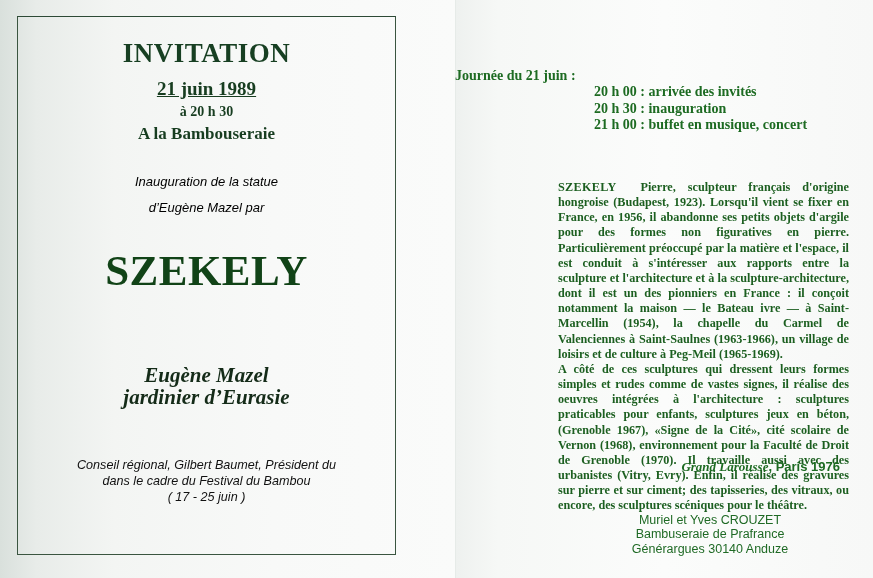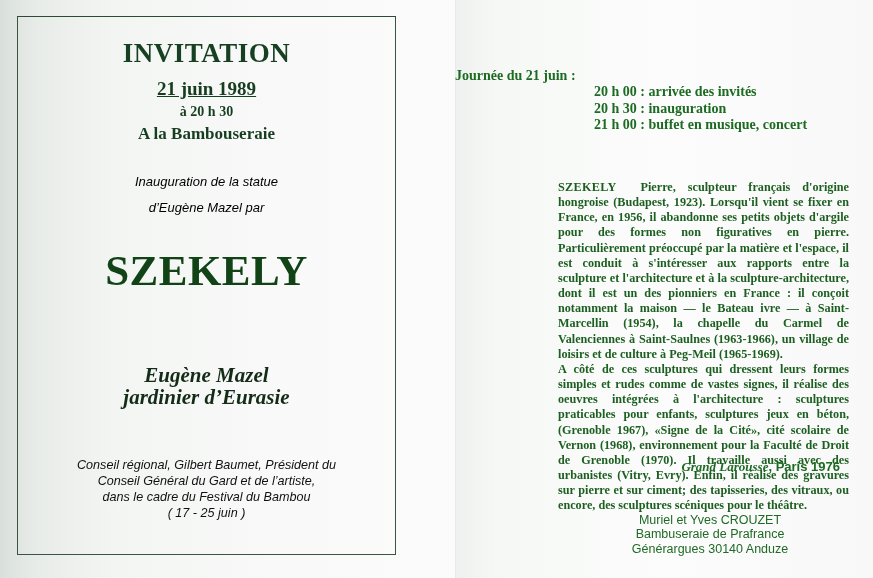--- a/index.html
+++ b/index.html
@@ -78,21 +78,20 @@
 <div class="center inv-sub inv-sub1">Inauguration de la statue</div>
 <div class="center inv-sub inv-sub2">d’Eugène Mazel par</div>
 
 <div class="center artist">SZEKELY</div>
 
 <div class="center mazel mazel1">Eugène Mazel</div>
 <div class="center mazel mazel2">jardinier d’Eurasie</div>
 
 <div class="center presence">
   <div>Conseil régional, Gilbert Baumet, Président du</div>
-  <div>Conseil Général du Gard et de l’artiste,</div>
   <div>dans le cadre du Festival du Bambou</div>
   <div>( 17 - 25 juin )</div>
 </div>
 
 <div class="page-right"></div>
 
 <div class="rp day-title">Journée du 21 juin :</div>
 
 <div class="rp schedule">
   <div><span>20 h 00</span> : <span>arrivée des invités</span></div>

